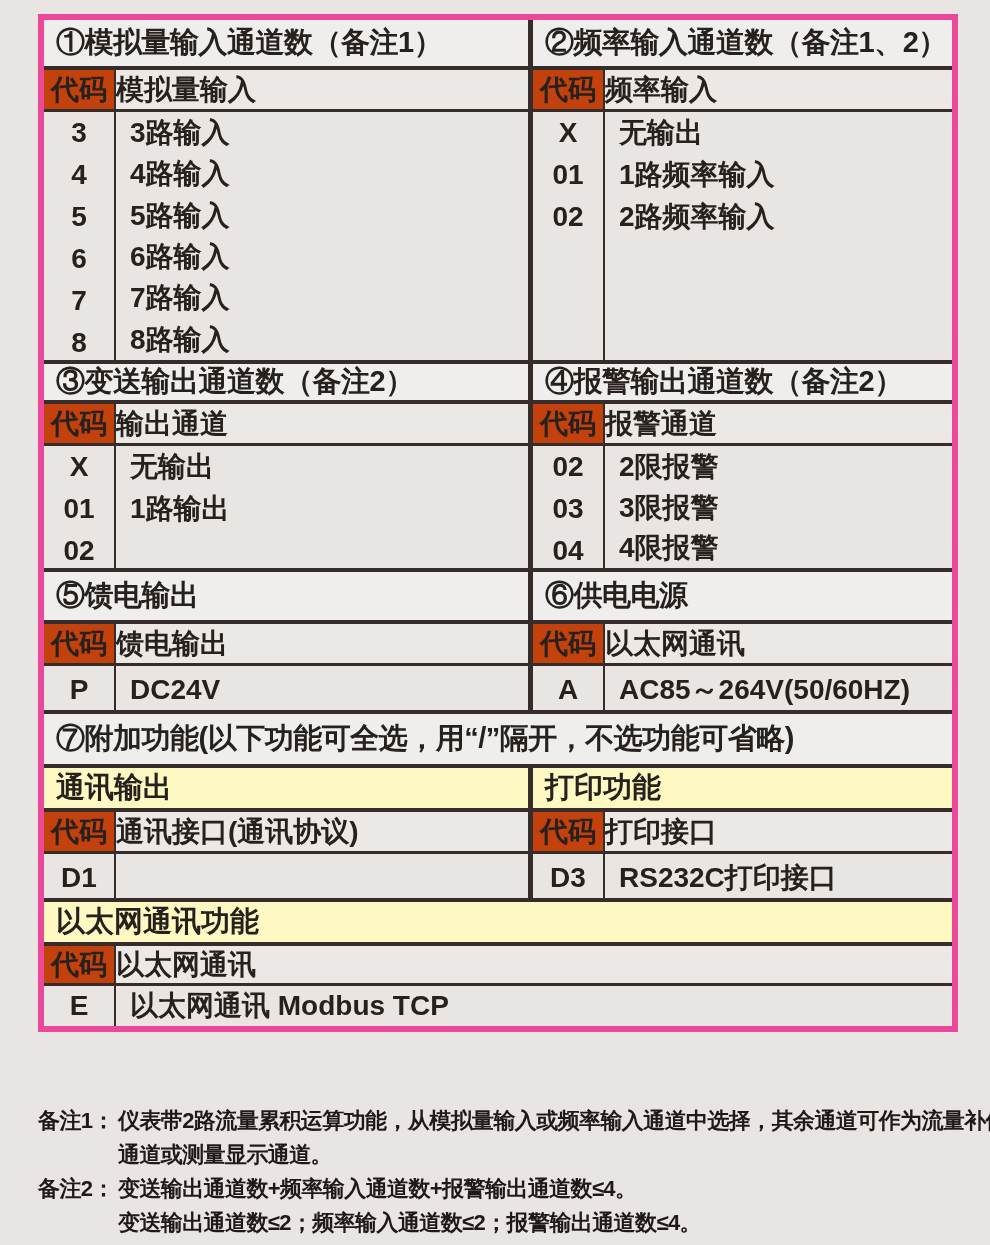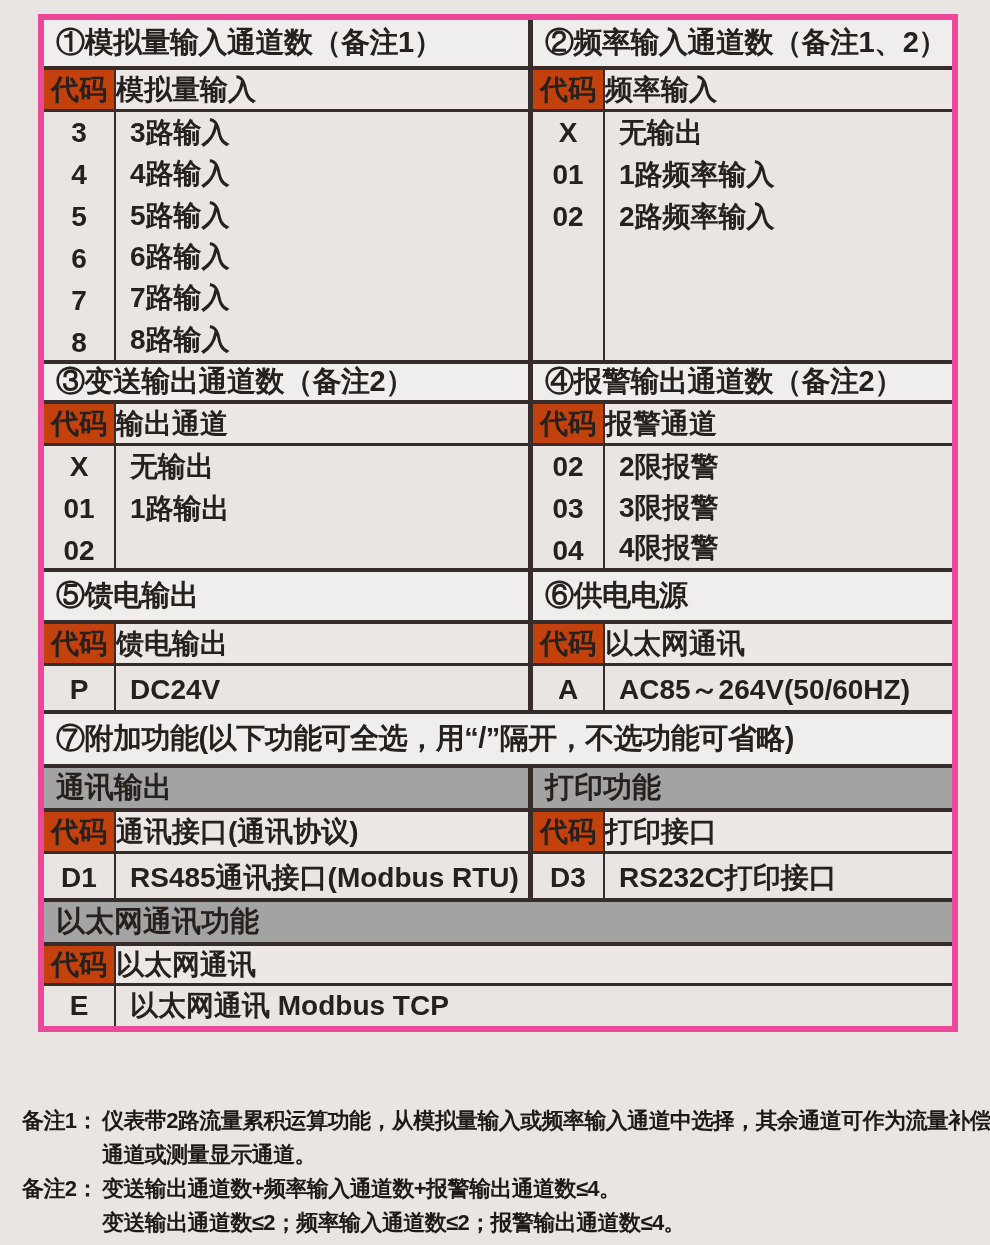--- a/index.html
+++ b/index.html
@@ -16,33 +16,33 @@
   .band.thin{border-bottom-width:3px}
   .band.last{border-bottom:none}
   .hl{width:484px;flex:none;display:flex}
   .hr{flex:1;border-left:5px solid #362c29;display:flex;min-width:0}
   .full{width:100%;display:flex}
   .title-cell{
     flex:1;background:#f0eeec;font-size:29px;letter-spacing:-0.5px;
     display:flex;align-items:center;padding-left:12px;white-space:nowrap;overflow:hidden;
   }
   .sub-cell{
-    flex:1;background:#a3a3a3;font-size:29px;
+    flex:1;background:#fef9c3;font-size:29px;
     display:flex;align-items:center;padding-left:12px;white-space:nowrap;
   }
   .hdr-row{flex:1;display:flex;font-size:28px}
   .code-h{width:70px;flex:none;border-right:2px solid #362c29;text-align:center;background:#c2410c;display:flex;align-items:center;justify-content:center}
   .desc-h{flex:1;padding-left:0;background:#ebe8e6;display:flex;align-items:center;white-space:nowrap;overflow:hidden}
   .data-grid{flex:1;display:flex;font-size:28px}
   .codes{width:70px;flex:none;border-right:2px solid #362c29;display:flex;flex-direction:column}
   .descs{flex:1;display:flex;flex-direction:column;min-width:0}
   .codes div{height:var(--rh,42px);line-height:var(--rh,42px);text-align:center}
   .descs div{height:var(--rh,42px);line-height:var(--rh,42px);padding-left:14px;white-space:nowrap;overflow:hidden}
   .notes{
-    position:absolute;left:22px;top:1104px;width:944px;
+    position:absolute;left:38px;top:1104px;width:944px;
     font-size:22px;letter-spacing:-0.6px;color:#1f1a17;
   }
   .note{display:flex;line-height:34px}
   .note-label{width:80px;flex:none;white-space:nowrap}
   .note-body{flex:1}
   .note-body div{white-space:nowrap}
 </style>
 </head>
 <body>
 
@@ -241,23 +241,20 @@
         </div>
       </div>
     </div>
 
     <div class="band" style="height:48px;--rh:48px">
       <div class="hl">
         <div class="data-grid">
           <div class="codes">
             <div>D1</div>
           </div>
-          <div class="descs">
-            <div>RS485通讯接口(Modbus RTU)</div>
-          </div>
         </div>
       </div>
       <div class="hr">
         <div class="data-grid">
           <div class="codes">
             <div>D3</div>
           </div>
           <div class="descs">
             <div>RS232C打印接口</div>
           </div>

